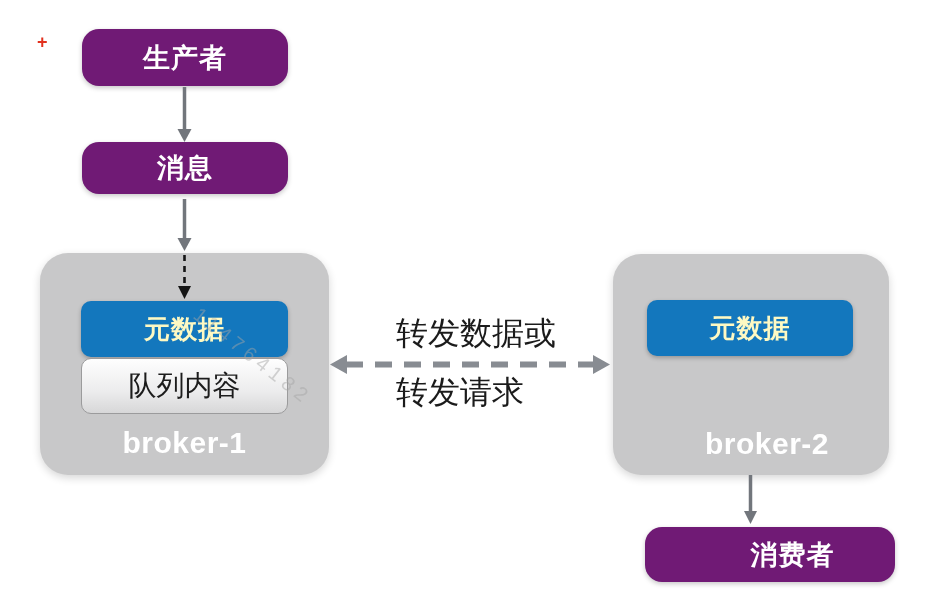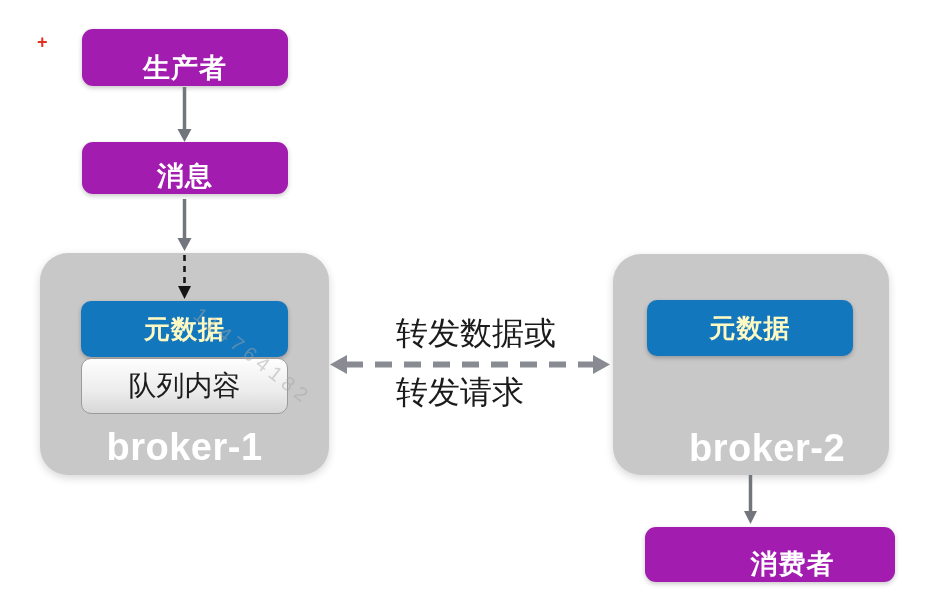--- a/index.html
+++ b/index.html
@@ -11,27 +11,27 @@
   #canvas {
     position: relative;
     width: 925px;
     height: 603px;
     background: #ffffff;
     overflow: hidden;
   }
   
   .node {
     position: absolute;
-    background: #a21caf;
-    border-radius: 11px;
+    background: #701a75;
+    border-radius: 17px;
     color: #ffffff;
     font-weight: bold;
     font-size: 27px;
     display: flex;
-    align-items: flex-end;
+    align-items: center;
     justify-content: center;
     box-shadow: 0 2px 5px rgba(0,0,0,0.22);
     letter-spacing: 1px;
   }
   
   .container-box {
     position: absolute;
     background: #c8c8c9;
     border-radius: 28px;
     box-shadow: 0 3px 8px rgba(0,0,0,0.16);
@@ -61,21 +61,21 @@
     font-size: 28px;
     display: flex;
     align-items: center;
     justify-content: center;
     box-sizing: border-box;
   }
   .broker-label {
     position: absolute;
     color: #ffffff;
     font-weight: bold;
-    font-size: 38px;
+    font-size: 30px;
     text-align: center;
     letter-spacing: 0.5px;
   }
   .forward-text {
     position: absolute;
     color: #1b1b1b;
     font-size: 32px;
     white-space: nowrap;
   }
   .plus-marker {

